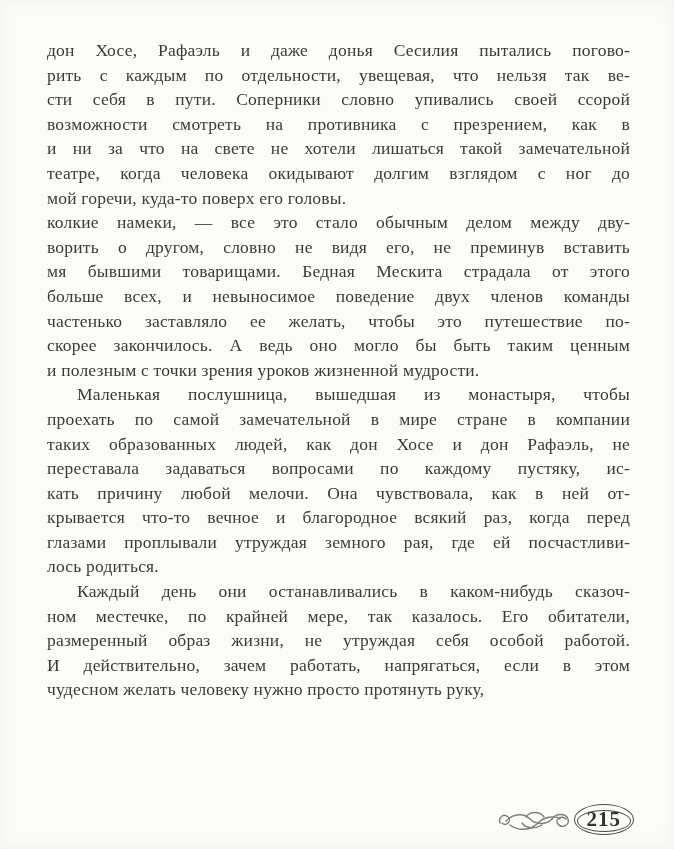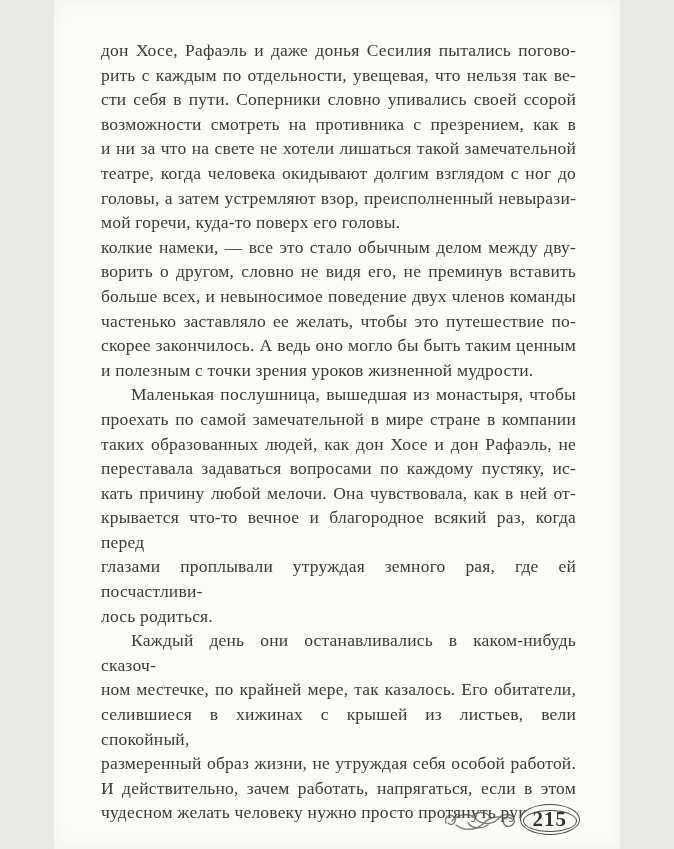--- a/index.html
+++ b/index.html
@@ -2,21 +2,21 @@
 <html><head>
 <meta charset="utf-8">
 <style>
   html, body {
     margin: 0;
     padding: 0;
     background: #e9e9e6;
   }
   .page {
     position: relative;
-    width: 566px;
+    width: 674px;
     height: 849px;
     margin: 0 auto;
     background: #fbfbf8;
     box-shadow: inset 0 0 18px rgba(0,0,0,0.04);
     overflow: hidden;
     font-family: "Liberation Serif", "DejaVu Serif", serif;
     color: #3a3a3a;
   }
   .text-block {
     position: absolute;
@@ -76,45 +76,44 @@
 <div class="page">
 
   <div class="text-block" id="text-block">
       <div class="paragraph">
         <div class="line">дон Хосе, Рафаэль и даже донья Сесилия пытались погово-</div>
         <div class="line">рить с каждым по отдельности, увещевая, что нельзя так ве-</div>
         <div class="line">сти себя в пути. Соперники словно упивались своей ссорой</div>
         <div class="line">возможности смотреть на противника с презрением, как в</div>
         <div class="line">и ни за что на свете не хотели лишаться такой замечательной</div>
         <div class="line">театре, когда человека окидывают долгим взглядом с ног до</div>
-        <div class="line">головы, а затем устремляют взор, преисполненный невырази-</div>
         <div class="line last">мой горечи, куда-то поверх его головы.</div>
       </div>
       <div class="paragraph">
         <div class="line">колкие намеки, — все это стало обычным делом между дву-</div>
         <div class="line">ворить о другом, словно не видя его, не преминув вставить</div>
+        <div class="line">мя бывшими товарищами. Бедная Мескита страдала от этого</div>
         <div class="line">больше всех, и невыносимое поведение двух членов команды</div>
         <div class="line">частенько заставляло ее желать, чтобы это путешествие по-</div>
         <div class="line">скорее закончилось. А ведь оно могло бы быть таким ценным</div>
         <div class="line last">и полезным с точки зрения уроков жизненной мудрости.</div>
       </div>
       <div class="paragraph">
         <div class="line first-indent">Маленькая послушница, вышедшая из монастыря, чтобы</div>
         <div class="line">проехать по самой замечательной в мире стране в компании</div>
         <div class="line">таких образованных людей, как дон Хосе и дон Рафаэль, не</div>
         <div class="line">переставала задаваться вопросами по каждому пустяку, ис-</div>
         <div class="line">кать причину любой мелочи. Она чувствовала, как в ней от-</div>
         <div class="line">крывается что-то вечное и благородное всякий раз, когда перед</div>
         <div class="line">глазами проплывали утруждая земного рая, где ей посчастливи-</div>
         <div class="line last">лось родиться.</div>
       </div>
       <div class="paragraph">
         <div class="line first-indent">Каждый день они останавливались в каком-нибудь сказоч-</div>
         <div class="line">ном местечке, по крайней мере, так казалось. Его обитатели,</div>
-        <div class="line">селившиеся в хижинах с крышей из листьев, вели спокойный,</div>
         <div class="line">размеренный образ жизни, не утруждая себя особой работой.</div>
         <div class="line">И действительно, зачем работать, напрягаться, если в этом</div>
         <div class="line last">чудесном желать человеку нужно просто протянуть руку,</div>
       </div>
     </div>
 
   <div class="footer">
     <svg class="ornament" width="78" height="26" viewBox="0 0 78 26">
       <g fill="none" stroke="#555" stroke-width="1.4" stroke-linecap="round">
         <path d="M4 16 C 2 10, 8 6, 12 10 C 16 14, 10 20, 6 16"></path>

